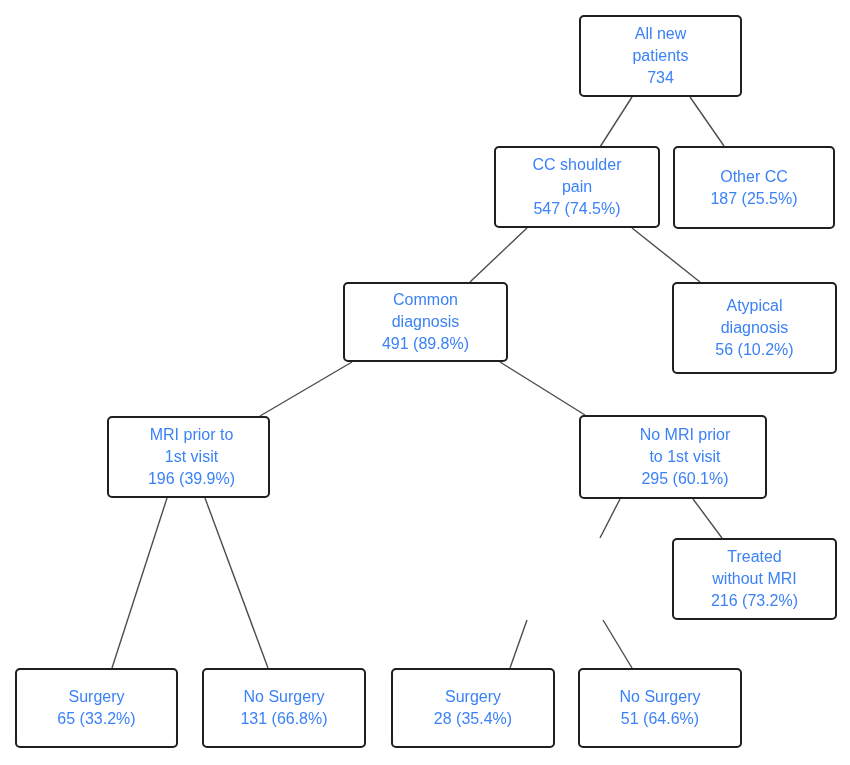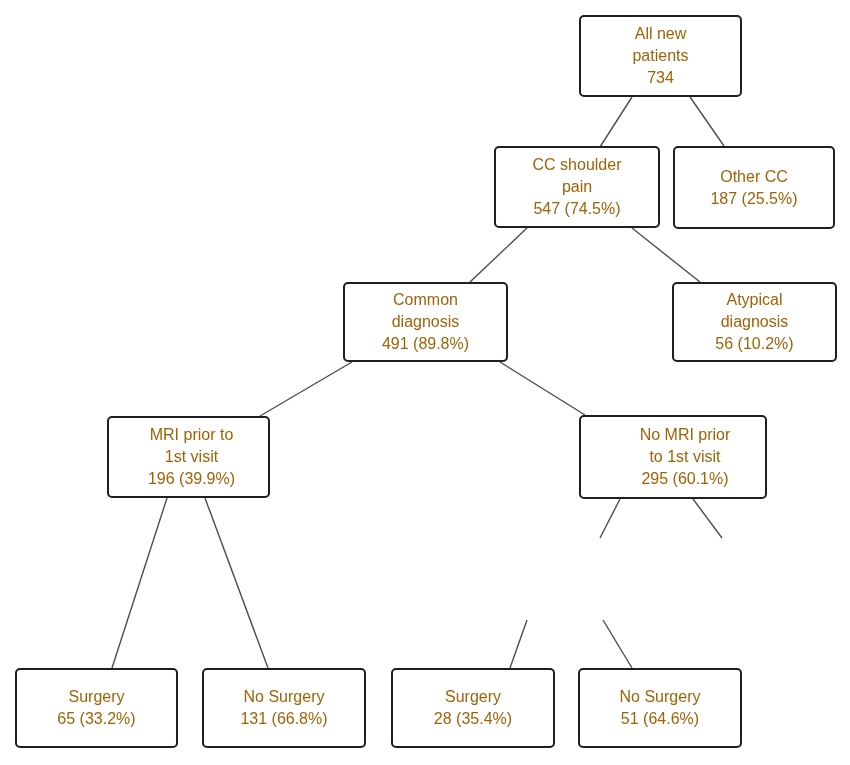--- a/index.html
+++ b/index.html
@@ -26,21 +26,21 @@
     position: absolute;
     box-sizing: border-box;
     background: #ffffff;
     border: 2px solid #1f1f1f;
     border-radius: 5px;
     display: flex;
     flex-direction: column;
     align-items: center;
     justify-content: center;
     text-align: right;
-    color: #a16207;
+    color: #3b82f6;
     font-size: 16px;
     line-height: 22px;
   }
   .node span {
     display: block;
     white-space: nowrap;
   }
 </style>
 </head>
 <body>
@@ -80,39 +80,44 @@
     <span>Other CC</span>
     <span>187 (25.5%)</span>
   </div>
 
   <div class="node" style="left:343px; top:282px; width:165px; height:80px;">
     <span>Common</span>
     <span>diagnosis</span>
     <span>491 (89.8%)</span>
   </div>
 
-  <div class="node" style="left:672px; top:282px; width:165px; height:80px;">
+  <div class="node" style="left:672px; top:282px; width:165px; height:92px;">
     <span>Atypical</span>
     <span>diagnosis</span>
     <span>56 (10.2%)</span>
   </div>
 
   <div class="node" style="left:107px; top:416px; width:163px; height:82px;padding-left:6px;">
     <span>MRI prior to</span>
     <span>1st visit</span>
     <span>196 (39.9%)</span>
   </div>
 
   <div class="node" style="left:579px; top:415px; width:188px; height:84px;padding-left:24px;">
     <span>No MRI prior</span>
     <span>to 1st visit</span>
     <span>295 (60.1%)</span>
   </div>
 
 
+  <div class="node" style="left:672px; top:538px; width:165px; height:82px;">
+    <span>Treated</span>
+    <span>without MRI</span>
+    <span>216 (73.2%)</span>
+  </div>
 
   <div class="node" style="left:15px; top:668px; width:163px; height:80px;">
     <span>Surgery</span>
     <span>65 (33.2%)</span>
   </div>
 
   <div class="node" style="left:202px; top:668px; width:164px; height:80px;">
     <span>No Surgery</span>
     <span>131 (66.8%)</span>
   </div>

